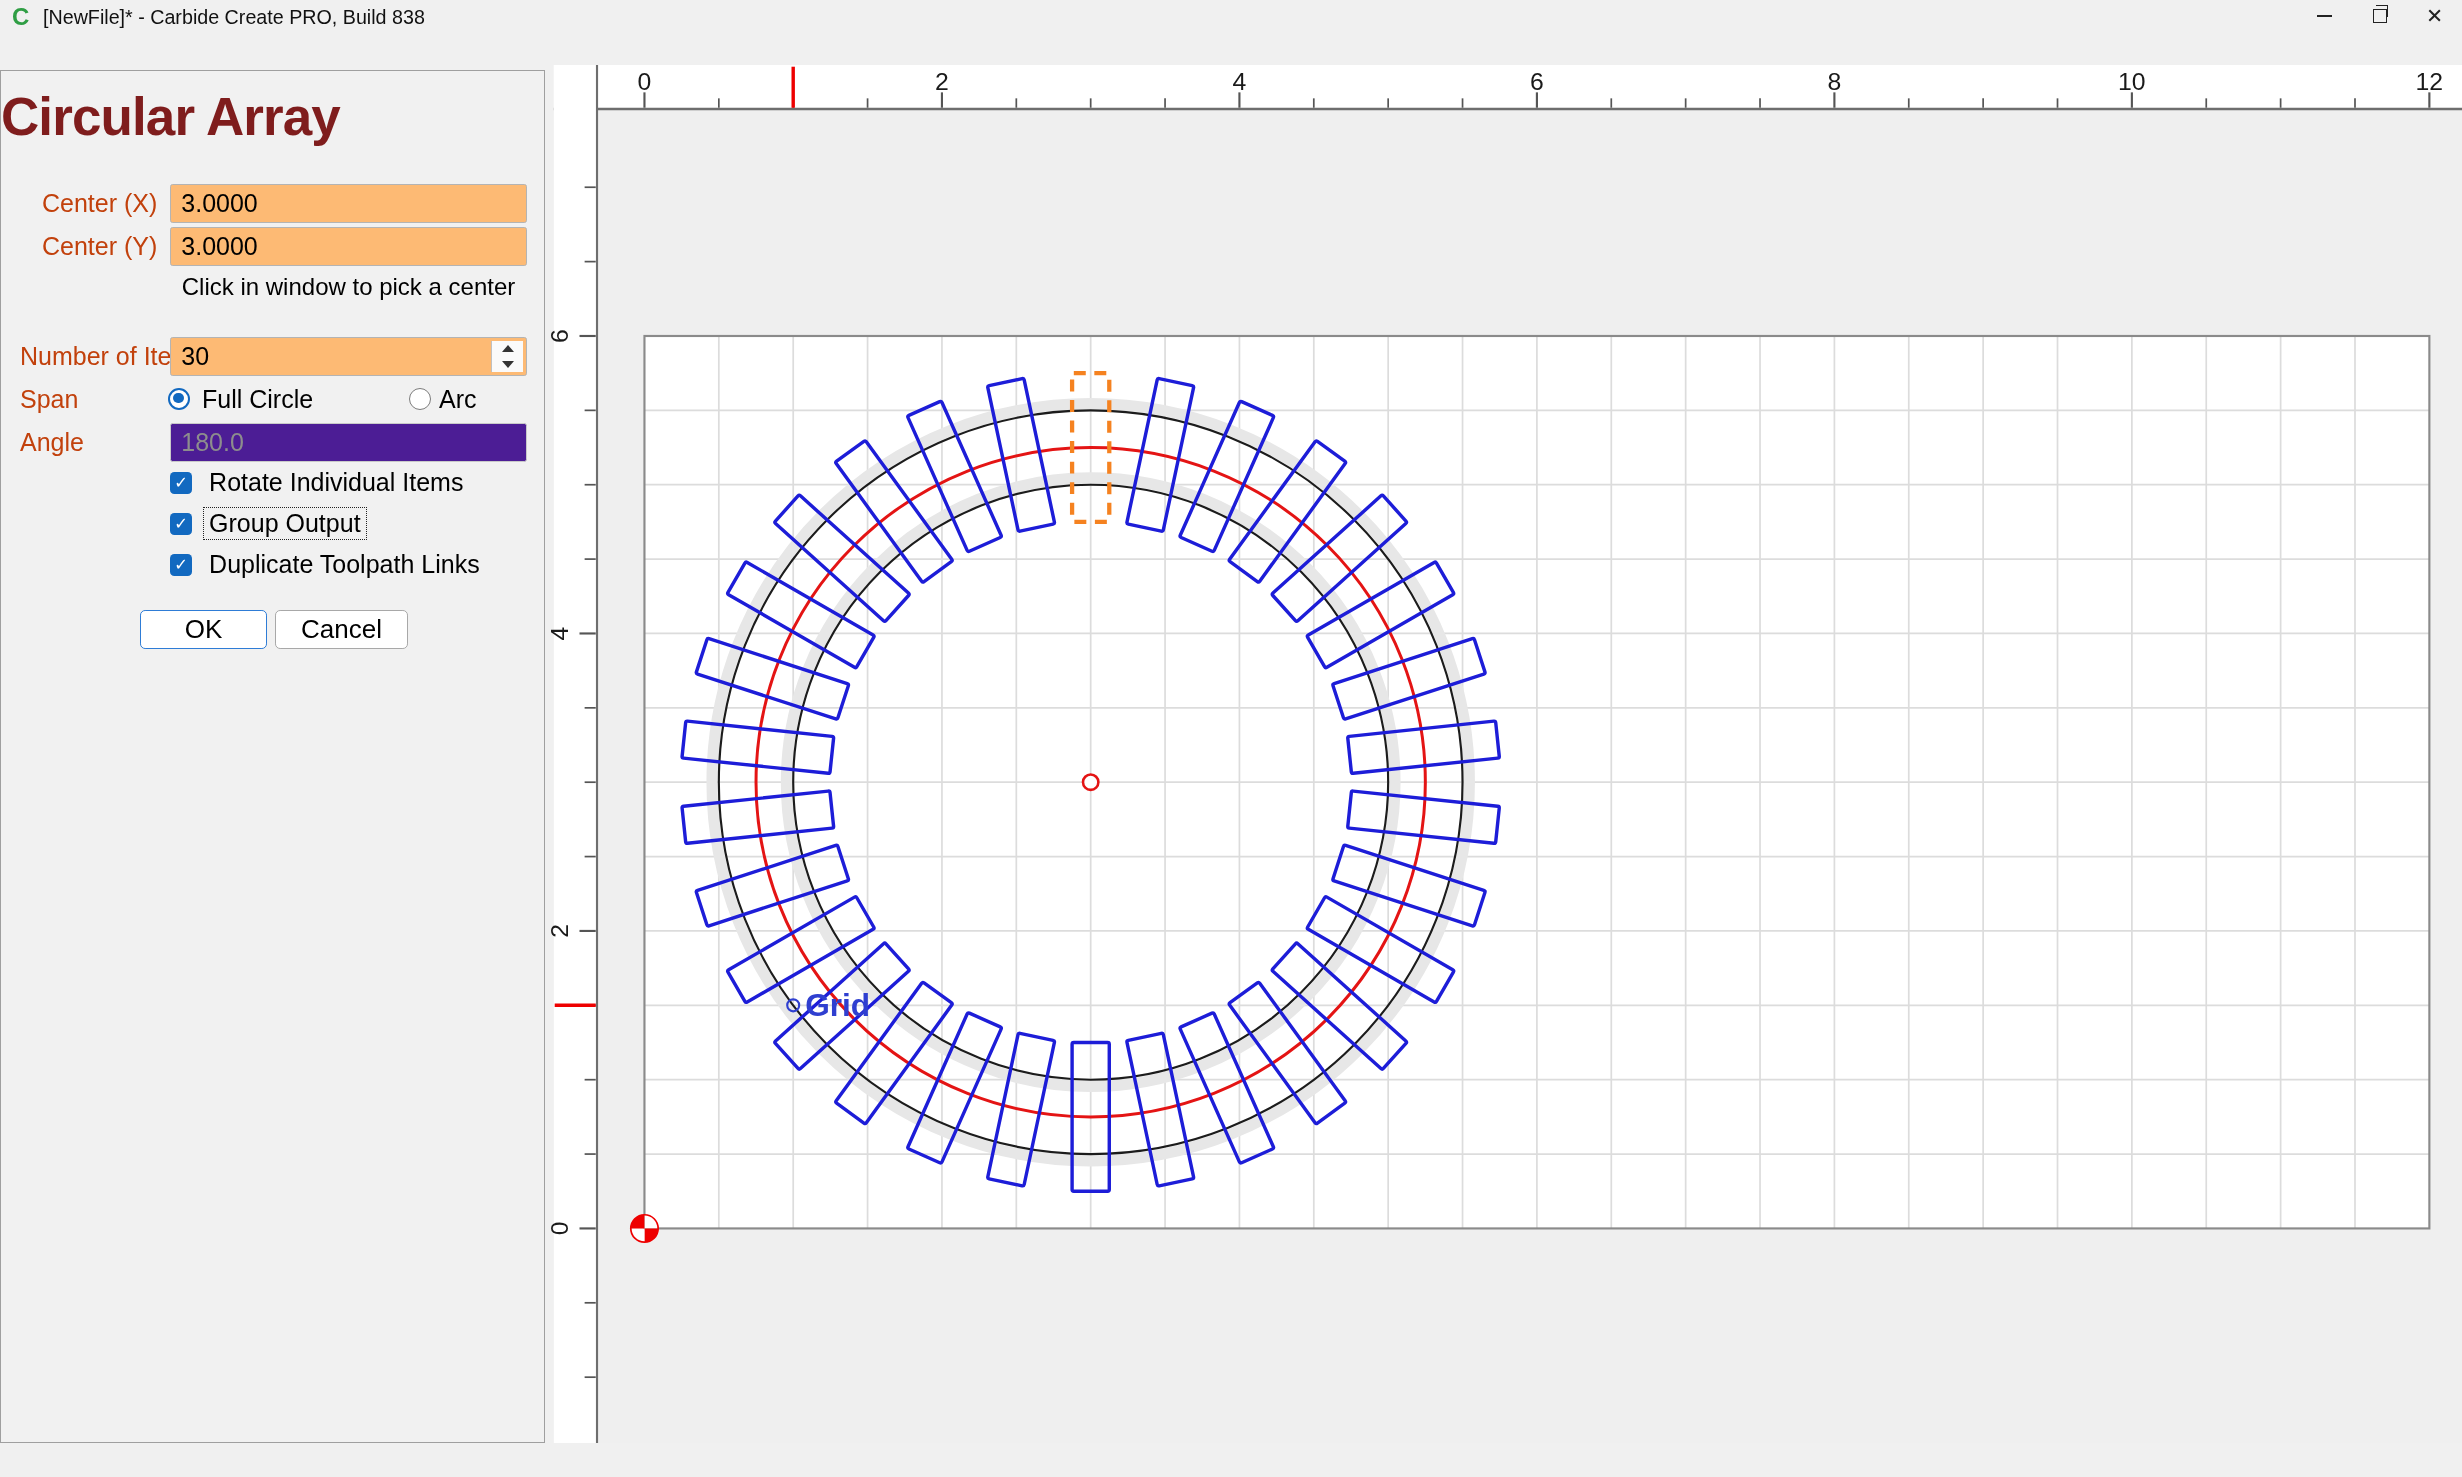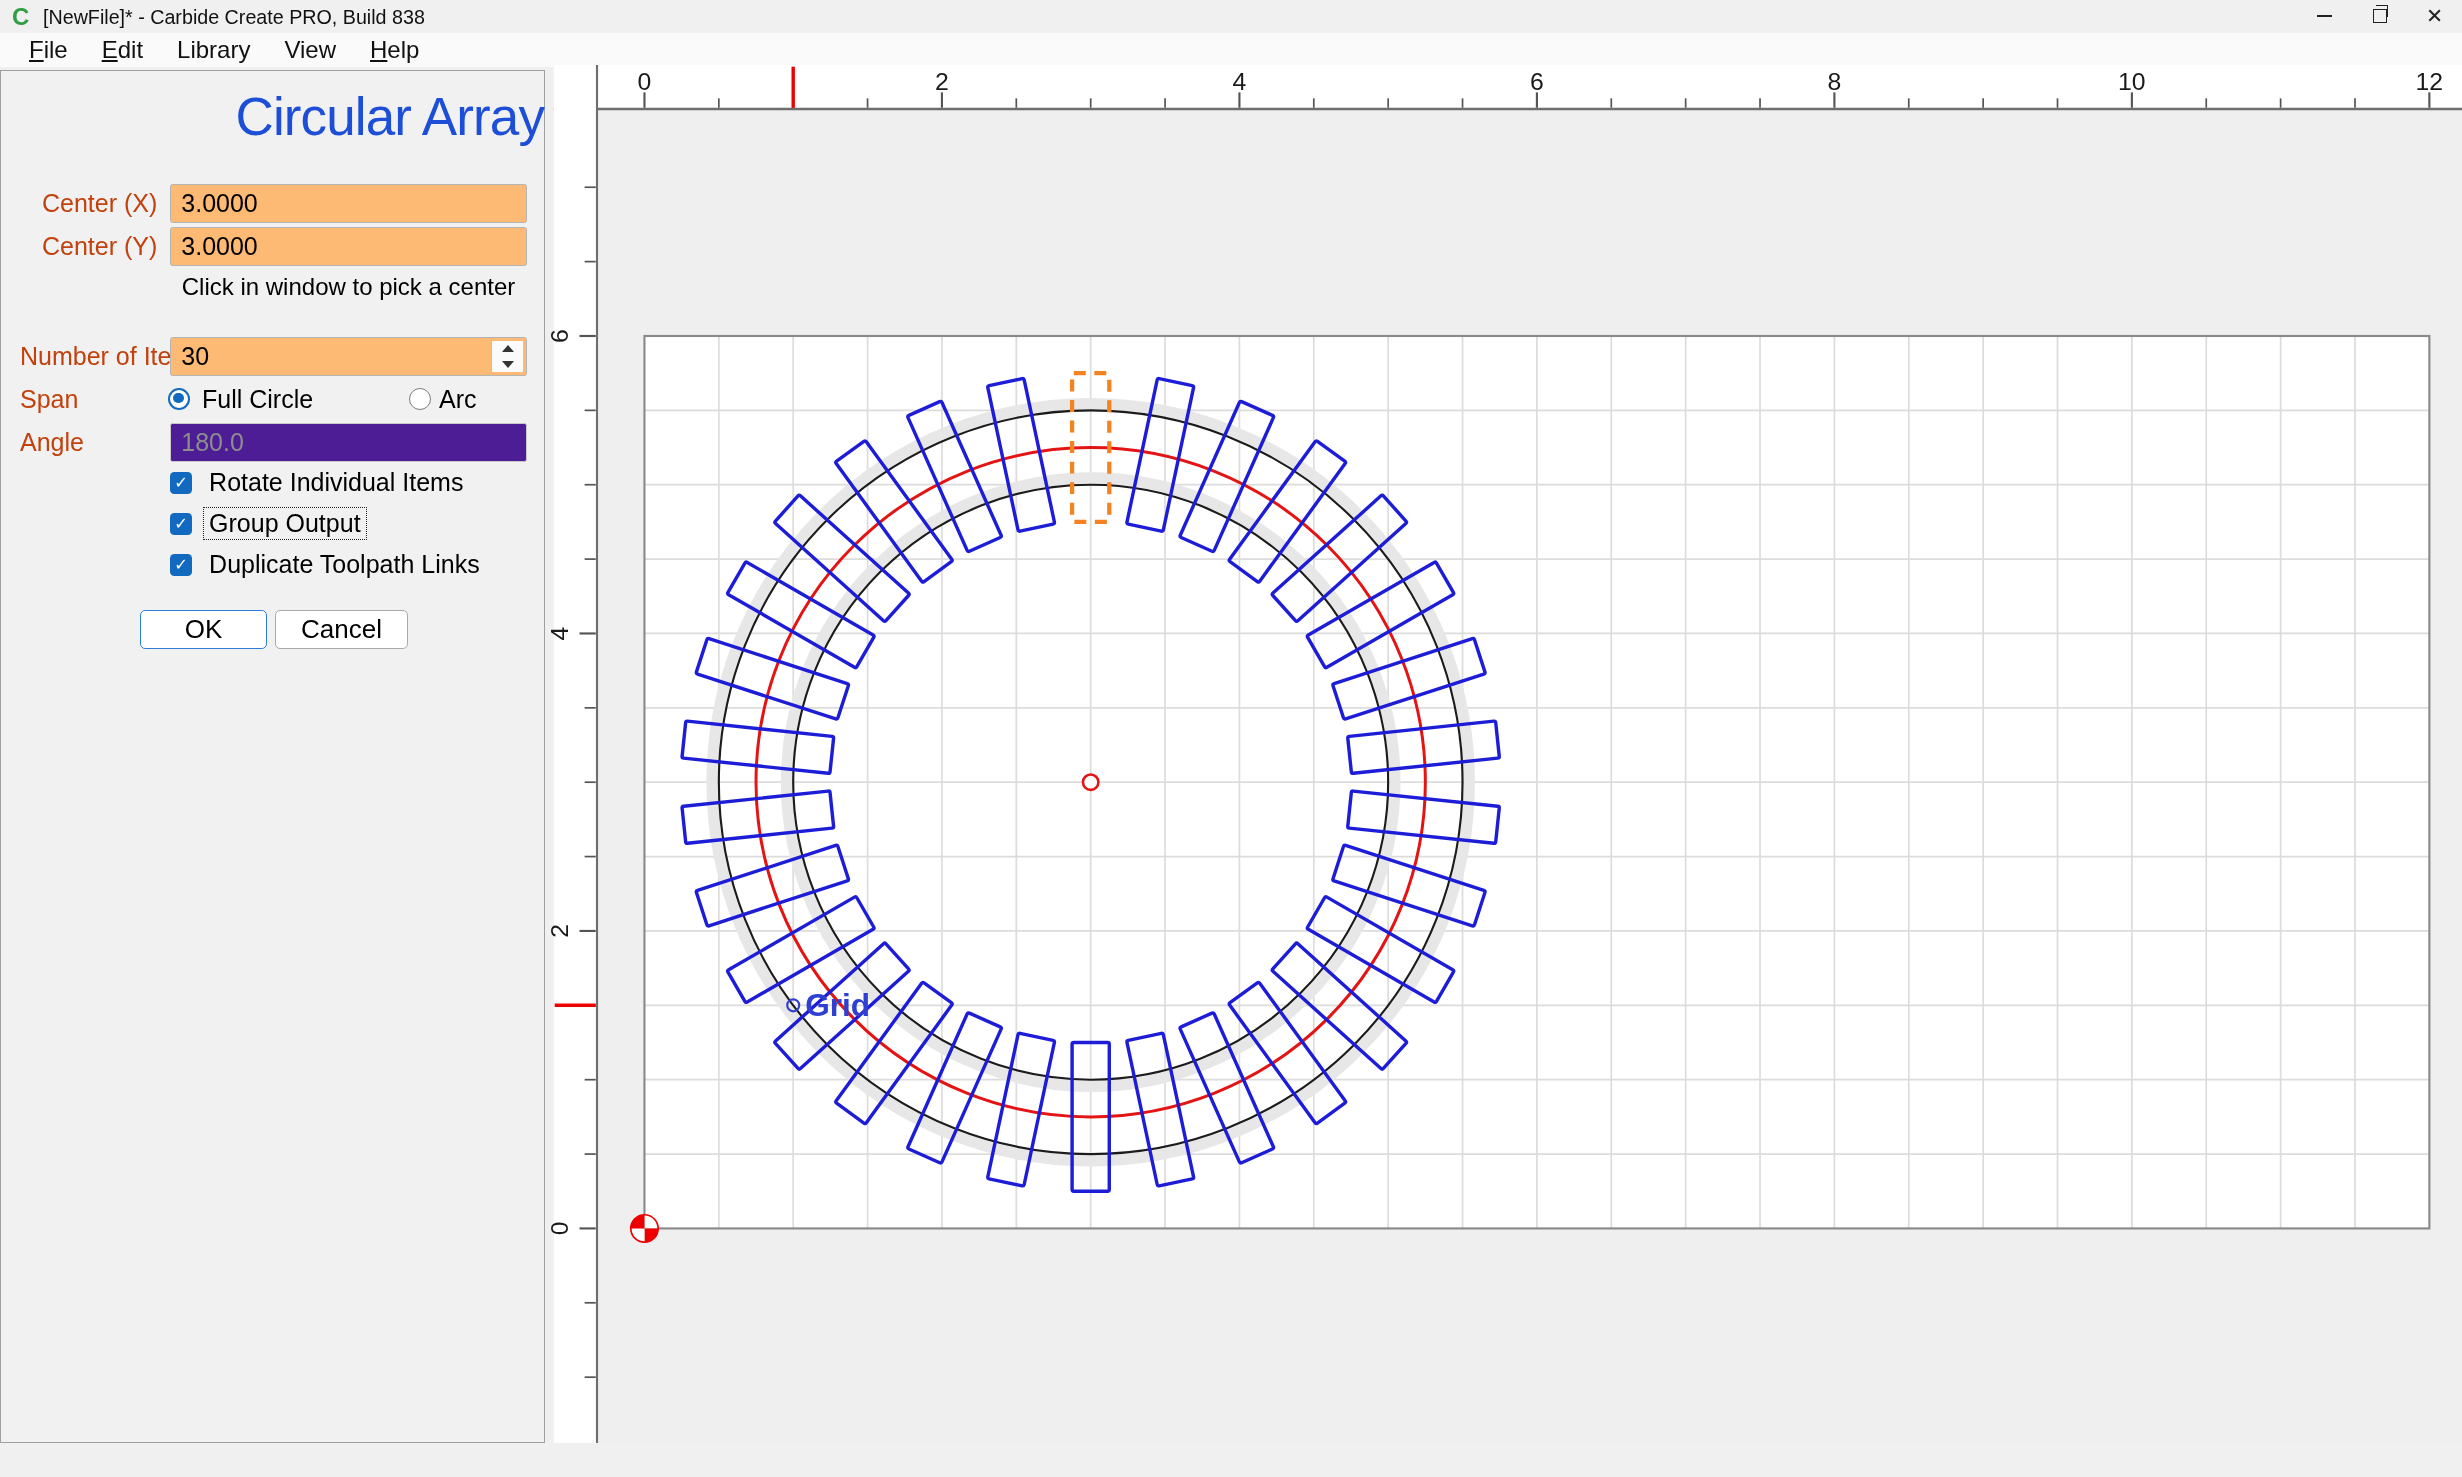--- a/index.html
+++ b/index.html
@@ -15,21 +15,21 @@
   .ic-restore{width:12px;height:12px;border:1.7px solid #222;position:relative;background:#f0f0f0;}
   .ic-restore:before{content:"";position:absolute;left:2.6px;top:-5.1px;width:11px;height:11px;border:1.7px solid #222;border-left:none;border-bottom:none;}
   .ic-close{font-size:20.5px;color:#222;line-height:20.5px;}
   
   .menubar{position:absolute;left:0;top:32.5px;width:2462px;height:34px;background:#fafafa;display:flex;align-items:center;padding-left:12px;box-sizing:border-box;}
   .menu-item{font-size:24px;color:#111;padding:1.7px 17px;}
   .menu-item u{text-decoration:underline;}
   
   .panel{position:absolute;left:0;top:70px;width:545px;height:1373px;background:#f1f1f1;
          border:1.7px solid #9f9f9f;box-sizing:border-box;}
-  .dlg-title{position:absolute;left:0;top:15.4px;width:100%;text-align:right;font-size:53px;font-weight:normal;color:#1d4ed8;letter-spacing:-0.9px;}
+  .dlg-title{position:absolute;left:0;top:15.4px;width:100%;text-align:left;font-size:53px;font-weight:bold;color:#7f1d1d;letter-spacing:-0.9px;}
   .frm-label{position:absolute;font-size:25px;color:#c2410c;height:39px;line-height:39px;}
   .frm-input{position:absolute;left:169px;width:357px;height:39px;box-sizing:border-box;
              background:#fdba74;border:1.7px solid #b4b4b4;border-radius:2.6px;
              font-size:25px;color:#000;line-height:36px;padding-left:10.3px;}
   .frm-input.disabled{background:#4c1d95;border-color:#c9c9c9;color:#8d8d8d;}
   .hint{position:absolute;left:169px;width:357px;text-align:center;font-size:24px;color:#000;}
   .spinner{position:absolute;right:2.6px;top:2.6px;bottom:2.6px;width:31px;background:#fafafa;
            border-left:0.9px solid #c0c0c0;display:flex;flex-direction:column;}
   .spin-cell{flex:1;display:flex;align-items:center;justify-content:center;}
   .tri-up{width:0;height:0;border-left:6px solid transparent;border-right:6px solid transparent;border-bottom:7.7px solid #333;}
@@ -71,27 +71,20 @@
         </div>
       <div class="win-btn">
           <span class="ic-restore"></span>
         </div>
       <div class="win-btn">
           <span class="ic-close">✕</span>
         </div>
     </div>
   </div>
 
-  <div class="menubar" id="menubar">
-      <div class="menu-item"><u>F</u>ile</div>
-      <div class="menu-item"><u>E</u>dit</div>
-      <div class="menu-item">Library</div>
-      <div class="menu-item">View</div>
-      <div class="menu-item"><u>H</u>elp</div>
-    </div>
 
   <div class="panel">
     <div class="dlg-title">Circular Array</div>
 
     <div class="frm-label" style="left:41px;top:113px;">Center (X)</div>
     <div class="frm-input" style="top:113px;">3.0000</div>
 
     <div class="frm-label" style="left:41px;top:156px;">Center (Y)</div>
     <div class="frm-input" style="top:156px;">3.0000</div>
 

